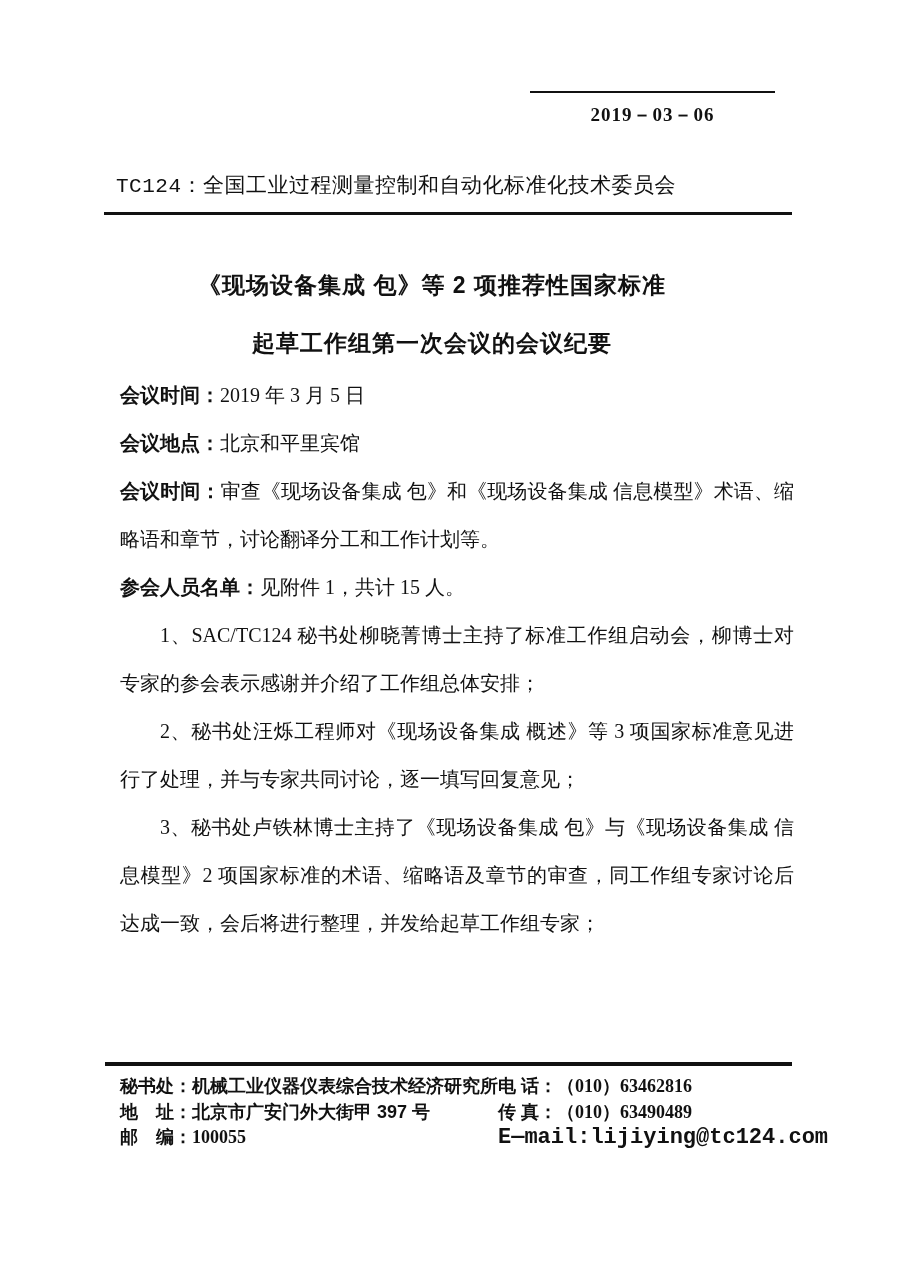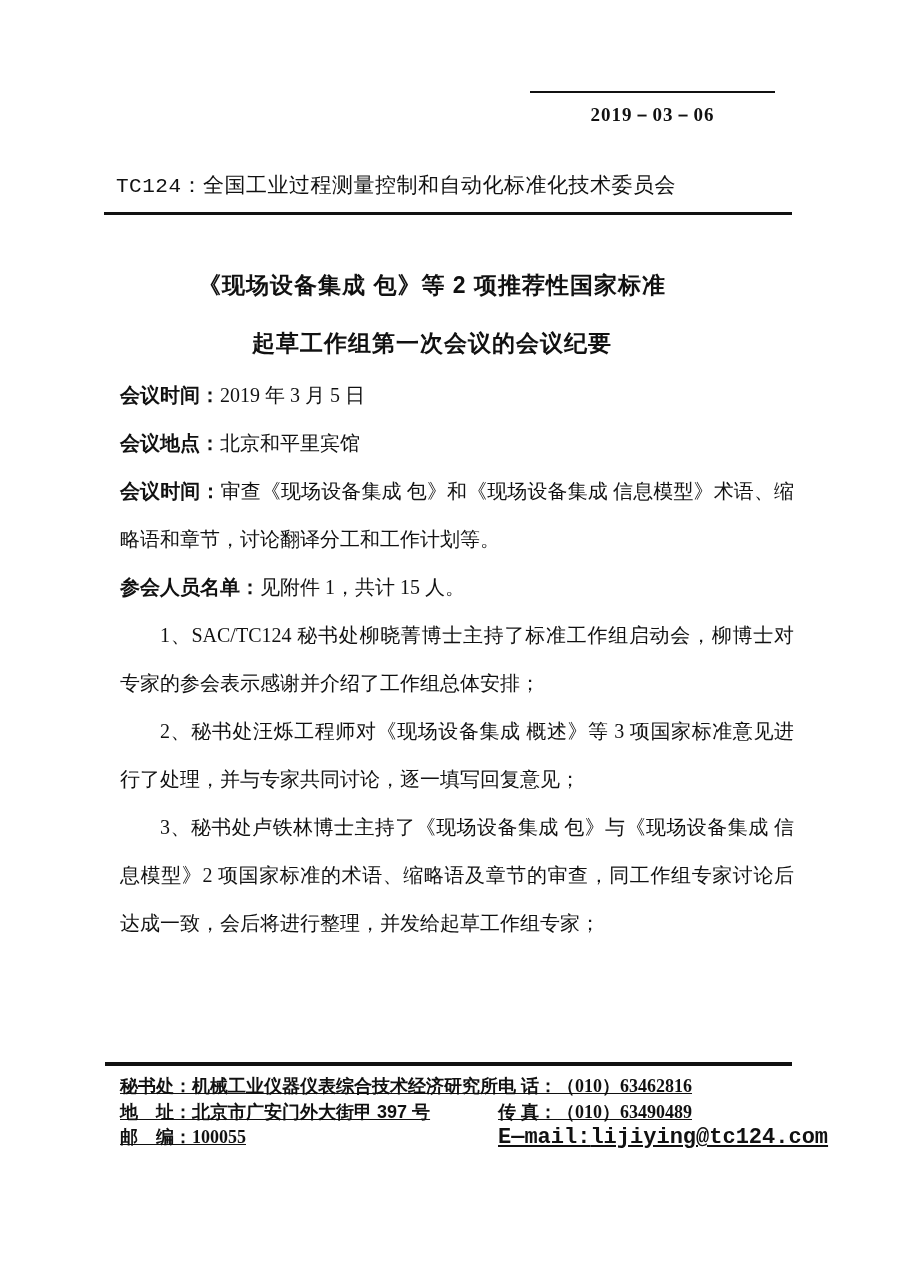--- a/index.html
+++ b/index.html
@@ -109,21 +109,21 @@
     left: 120px;
     width: 674px;
     display: flex;
     font-size: 18px;
     font-weight: bold;
     line-height: 25.5px;
     font-family: "Liberation Sans", "DejaVu Sans", sans-serif;
   }
   .footer-col-left  { width: 412px; }
   .footer-col-right { flex: 1; }
-  .footer p { margin: 0; white-space: nowrap; text-decoration: underline; }
+  .footer p { margin: 0; white-space: nowrap; }
   .footer .num { font-family: "Liberation Serif", "DejaVu Serif", serif; }
   .footer .email { font-family: "Liberation Mono", "DejaVu Sans Mono", monospace; font-size: 22px; }
 </style>
 </head>
 <body>
 
 <div class="page">
 
   <div class="doc-block">
     <div class="doc-rule"></div>

